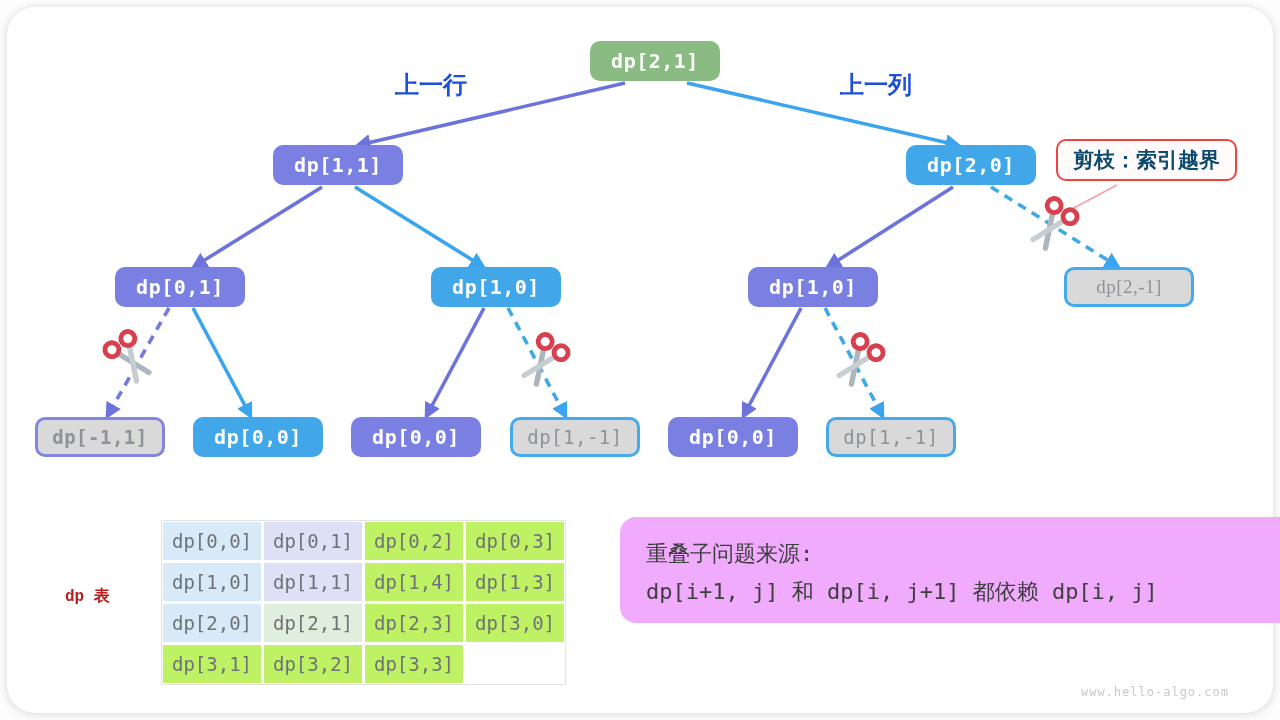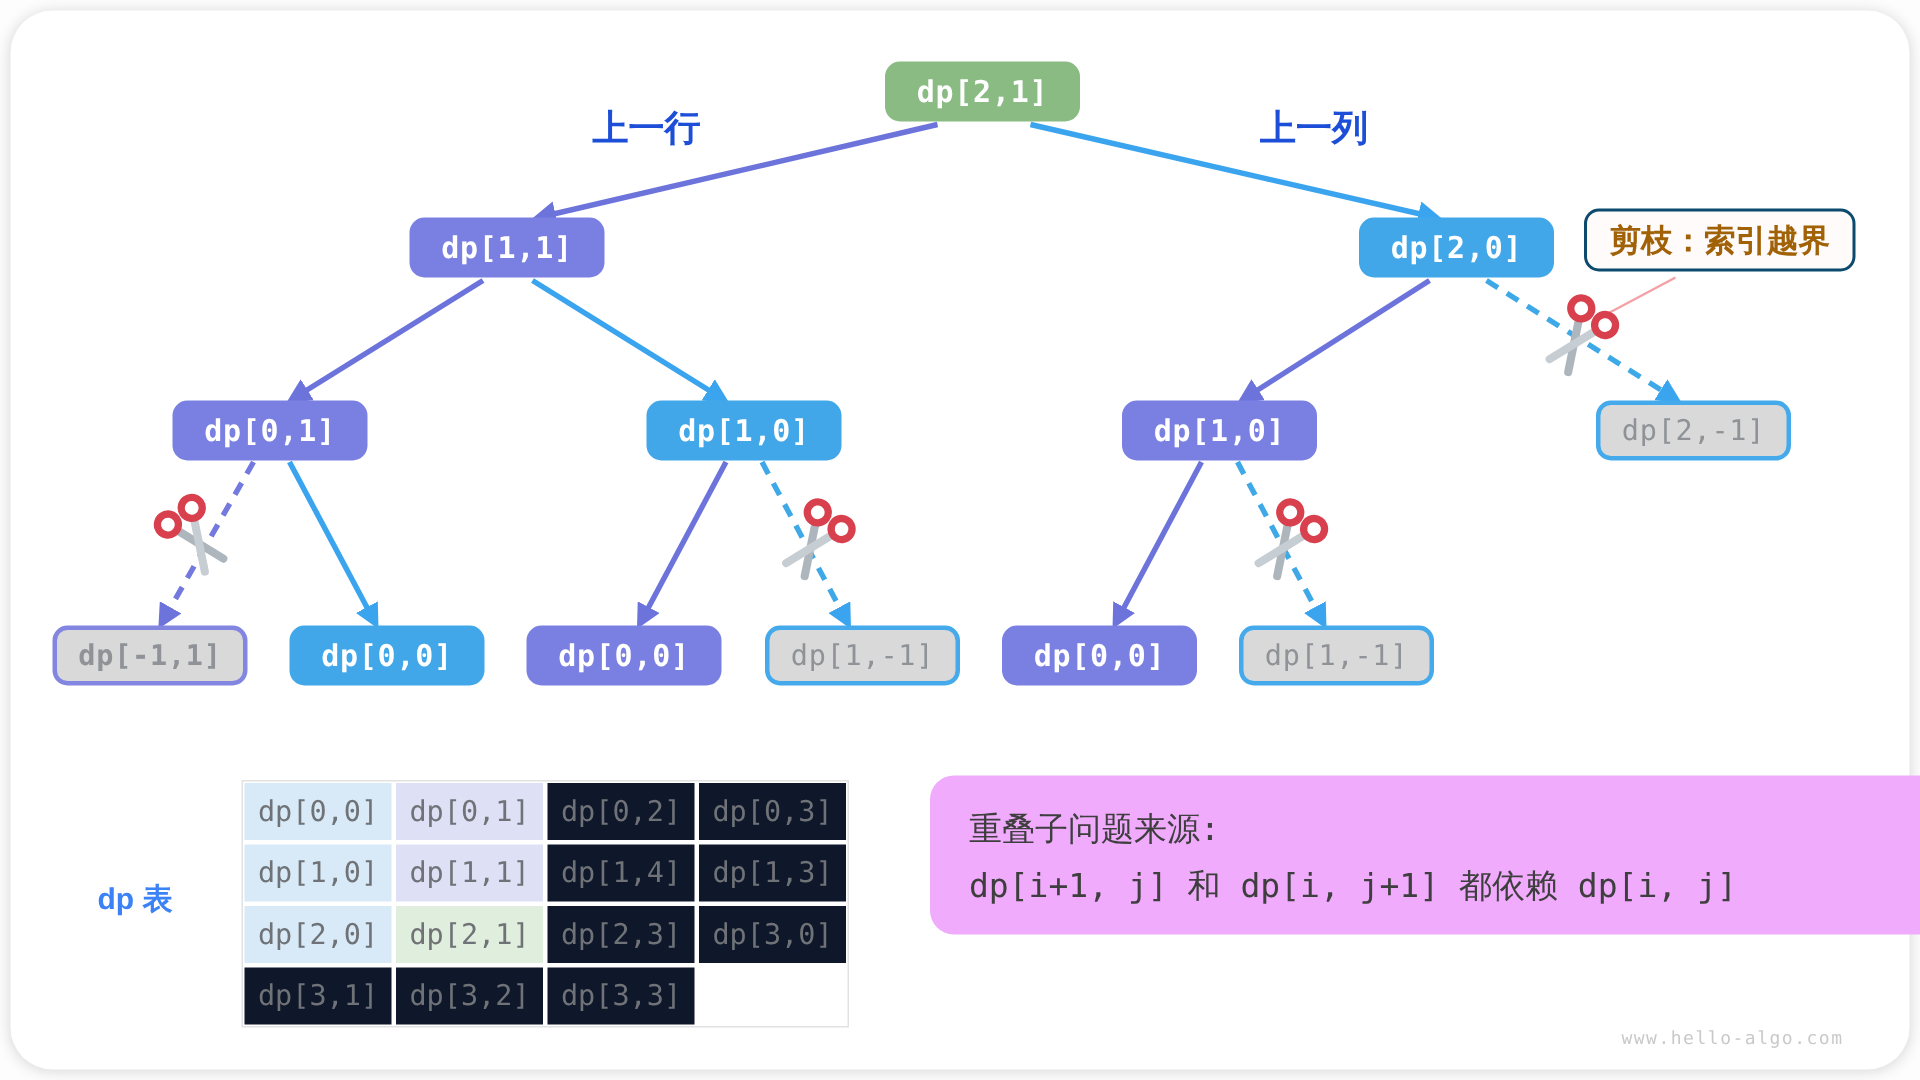--- a/index.html
+++ b/index.html
@@ -19,41 +19,41 @@
   .node.green{background:#8ABB83;}
   .node.purple{background:#7A80E2;}
   .node.blue{background:#41A7E9;}
   .node.pruned-purple{background:#D9D9D9;border:3px solid #8286E0;color:#8F9397;font-weight:bold;font-size:19px;}
   .node.pruned-blue{background:#D9D9D9;border:3px solid #45AAEB;color:#8F9397;font-weight:normal;font-size:19px;}
   .edge-label{
     position:absolute;font-size:24px;font-weight:bold;color:#1d4ed8;
   }
   .annotation{
     position:absolute;left:1049px;top:132px;padding:5px 15px;
-    background:#FFFBFB;border:2px solid #0c4a6e;border-radius:10px;
-    color:#a16207;font-weight:bold;font-size:21px;white-space:nowrap;
+    background:#FFFBFB;border:2px solid #ef4444;border-radius:10px;
+    color:#0c4a6e;font-weight:bold;font-size:21px;white-space:nowrap;
   }
   
   .dp-table{
     position:absolute;left:154px;top:513px;
     display:grid;grid-template-columns:repeat(4,98px);grid-auto-rows:38px;
     gap:3px;background:#ffffff;border:1px solid #E2E2E2;padding:1px;
   }
   .cell{
     display:flex;align-items:center;justify-content:center;
     font-family:"DejaVu Sans Mono","Liberation Mono",monospace;
     font-size:19px;color:#6F7377;
   }
   .cell.blue{background:#D8EAF7;}
   .cell.purple{background:#DEE1F6;}
   .cell.green{background:#E0EEDD;}
-  .cell.gray{background:#0f172a;}
+  .cell.gray{background:#bef264;}
   .dp-table-label{
-    position:absolute;left:58px;top:579px;font-weight:bold;font-size:20px;color:#3b82f6;
-    font-family:Liberation Sans, sans-serif;
+    position:absolute;left:58px;top:579px;font-weight:bold;font-size:16px;color:#b91c1c;
+    font-family:Liberation Mono, monospace;
   }
   .info-box{
     position:absolute;left:613px;top:510px;width:677px;height:106px;box-sizing:border-box;
     background:#f0abfc;border-radius:16px;padding:18px 26px;
     font-family:"DejaVu Sans Mono","Liberation Mono",monospace;
     font-size:22px;color:#3E3E3E;line-height:38px;white-space:nowrap;
   }
   .watermark{
     position:absolute;right:44px;bottom:14px;
     font-family:"DejaVu Sans Mono","Liberation Mono",monospace;
@@ -109,21 +109,21 @@
 
   <div class="edge-label" style="left:388px;top:62px;">上一行</div>
   <div class="edge-label" style="left:833px;top:62px;">上一列</div>
 
   <div class="node green" style="left:583px;top:34px;">dp[2,1]</div>
   <div class="node purple" style="left:266px;top:138px;">dp[1,1]</div>
   <div class="node blue" style="left:899px;top:138px;">dp[2,0]</div>
   <div class="node purple" style="left:108px;top:260px;">dp[0,1]</div>
   <div class="node blue" style="left:424px;top:260px;">dp[1,0]</div>
   <div class="node purple" style="left:741px;top:260px;">dp[1,0]</div>
-  <div class="node pruned-blue" style="left:1057px;top:260px;">dp[2,-1]</div>
+  <div class="node pruned-blue" style="left:1057px;top:260px;font-family:Liberation Serif, serif;">dp[2,-1]</div>
   <div class="node pruned-purple" style="left:28px;top:410px;">dp[-1,1]</div>
   <div class="node blue" style="left:186px;top:410px;">dp[0,0]</div>
   <div class="node purple" style="left:344px;top:410px;">dp[0,0]</div>
   <div class="node pruned-blue" style="left:503px;top:410px;">dp[1,-1]</div>
   <div class="node purple" style="left:661px;top:410px;">dp[0,0]</div>
   <div class="node pruned-blue" style="left:819px;top:410px;">dp[1,-1]</div>
 
   <div class="annotation">剪枝：索引越界</div>
 
   <div class="dp-table-label">dp 表</div>

